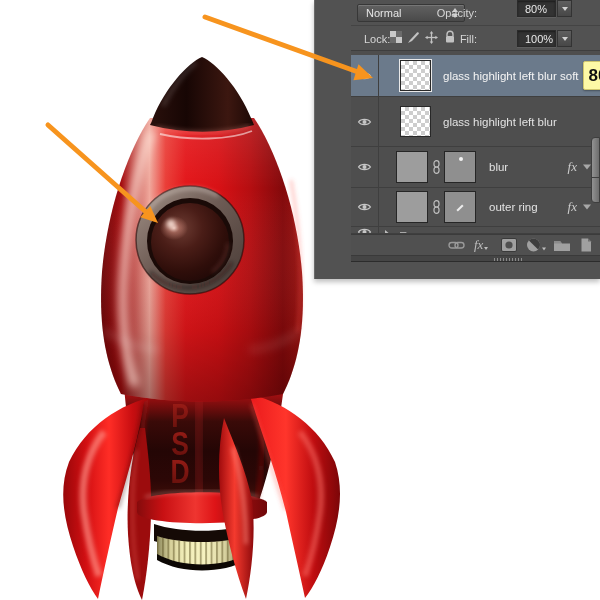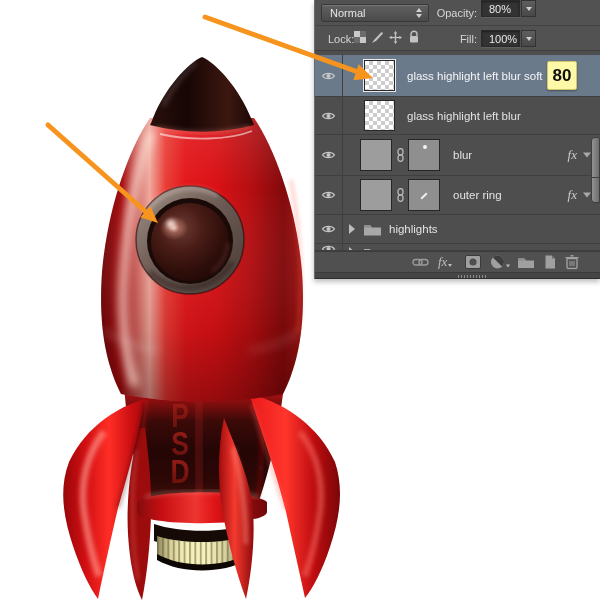--- a/index.html
+++ b/index.html
@@ -9,21 +9,21 @@
 
   
   .rocket-svg { position:absolute; left:0; top:0; z-index:1; }
 
   
   .arrows-svg { position:absolute; left:0; top:0; z-index:20; pointer-events:none; }
 
   
   .panel { position:absolute; left:314px; top:0; width:286px; height:279px; background:#525252;
            border-left:1px solid #6a6a6a; z-index:10; box-shadow:0 3px 5px rgba(0,0,0,0.25);
-           color:#dadada; font-size:11px; }
+           color:#dadada; font-size:11px;padding-left:36px; }
   .controls { position:relative; height:51px; border-bottom:1px solid #3e3e3e; }
   .ctrl-divider { position:absolute; left:0; top:25px; width:100%; height:1px; background:#444; }
   .blend-select { position:absolute; left:6px; top:4px; width:108px; height:18px;
     background:linear-gradient(#616161,#4a4a4a); border:1px solid #373737; border-radius:2px;
     box-shadow:inset 0 1px 0 rgba(255,255,255,0.14); color:#e5e5e5;
     display:flex; align-items:center; padding:0 20px 0 8px; }
   .ud { position:absolute; right:6px; top:3px; display:flex; flex-direction:column; gap:2px; }
   .tri-up { width:0;height:0;border-left:3.5px solid transparent;border-right:3.5px solid transparent;border-bottom:4px solid #cfcfcf; }
   .tri-dn { width:0;height:0;border-left:3.5px solid transparent;border-right:3.5px solid transparent;border-top:4px solid #cfcfcf; }
   .lbl { position:absolute; color:#d6d6d6; }
@@ -37,21 +37,21 @@
     background:linear-gradient(#5f5f5f,#474747); border:1px solid #333;
     display:flex; align-items:center; justify-content:center; }
   .dropbtn i { width:0;height:0;border-left:3.5px solid transparent;border-right:3.5px solid transparent;border-top:4px solid #d0d0d0; }
   .r1 { top:0; } .r2 { top:30px; }
   .lockicons { position:absolute; top:30px; left:38px; display:flex; gap:5px; }
   .lockicons span { display:inline-flex; width:13px; height:14px; align-items:center; justify-content:center; }
 
   .list { position:relative; background:#4e4e4e; padding-top:4px; }
   .lrow { position:relative; display:flex; align-items:center; border-bottom:1px solid #3f3f3f; background:#4e4e4e; }
   .lrow.sel { background:#6b7a8b; }
-  .h42{height:42px;} .h38{height:38px;} .h41{height:41px;} .h39{height:39px;} .h29{height:29px;}
+  .h42{height:42px;} .h38{height:50px;} .h41{height:41px;} .h39{height:39px;} .h29{height:29px;}
   .h7{height:7px; overflow:hidden; align-items:flex-start; }
   .eye-cell { flex:0 0 28px; align-self:stretch; border-right:1px solid #3f3f3f;
     display:flex; align-items:center; justify-content:center; }
   .h7 .eye-cell { align-items:flex-start; }
   .thumb { width:31px; height:31px; border:1px solid #282828; margin-left:21px; flex:0 0 auto; }
   .checker { background-color:#fff;
     background-image:linear-gradient(45deg,#cdcdcd 25%,transparent 25%,transparent 75%,#cdcdcd 75%),
                      linear-gradient(45deg,#cdcdcd 25%,transparent 25%,transparent 75%,#cdcdcd 75%);
     background-size:8px 8px; background-position:0 0,4px 4px; }
   .sel .thumb { box-shadow:0 0 0 1px #e9e9e9; }
@@ -373,36 +373,20 @@
             </svg>
         </span>
         <div class="mask">
             <span class="slash"></span>
           </div>
         <span class="lname">outer ring</span>
         <span class="fx">fx</span>
         <i class="chev"></i>
       </div>
 
-      <div class="lrow h29">
-        <div class="eye-cell">
-          <svg width="15" height="10">
-              <path d="M1.5,5 C4,1.5 11,1.5 13.5,5 C11,8.5 4,8.5 1.5,5 Z" fill="none" stroke="#c6c6c6" stroke-width="1.2"></path>
-              <circle cx="7.5" cy="5" r="2" fill="#c6c6c6"></circle>
-            </svg>
-        </div>
-        <i class="tri-right"></i>
-        <span class="grp-folder">
-          <svg width="19" height="14">
-              <path d="M1,3 h6 l2,2.5 h9 v8 h-17 z" fill="#a8a8a8"></path>
-              <path d="M1,3 h6 l2,2.5 h-8 z" fill="#8f8f8f"></path>
-            </svg>
-        </span>
-        <span class="grp-name">highlights</span>
-      </div>
 
       <div class="lrow h7">
         <div class="eye-cell">
           <svg width="15" height="10">
               <path d="M1.5,5 C4,1.5 11,1.5 13.5,5 C11,8.5 4,8.5 1.5,5 Z" fill="none" stroke="#c6c6c6" stroke-width="1.2"></path>
               <circle cx="7.5" cy="5" r="2" fill="#c6c6c6"></circle>
             </svg>
         </div>
         <i class="tri-right" style="margin-top:3px;"></i>
         <span class="grp-folder" style="margin-top:2px;">

